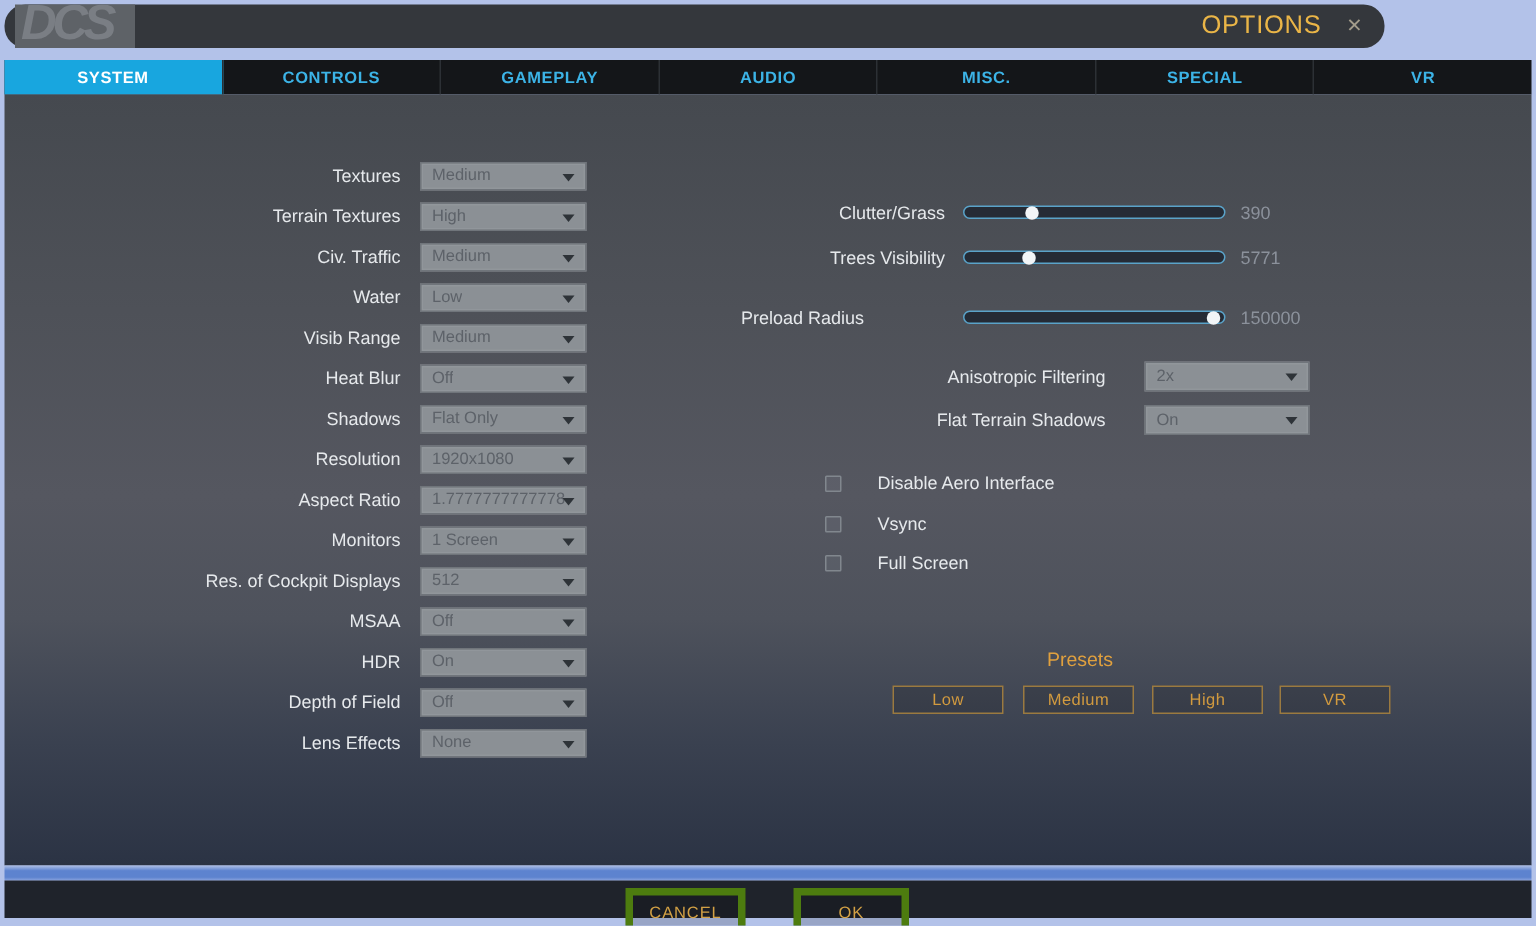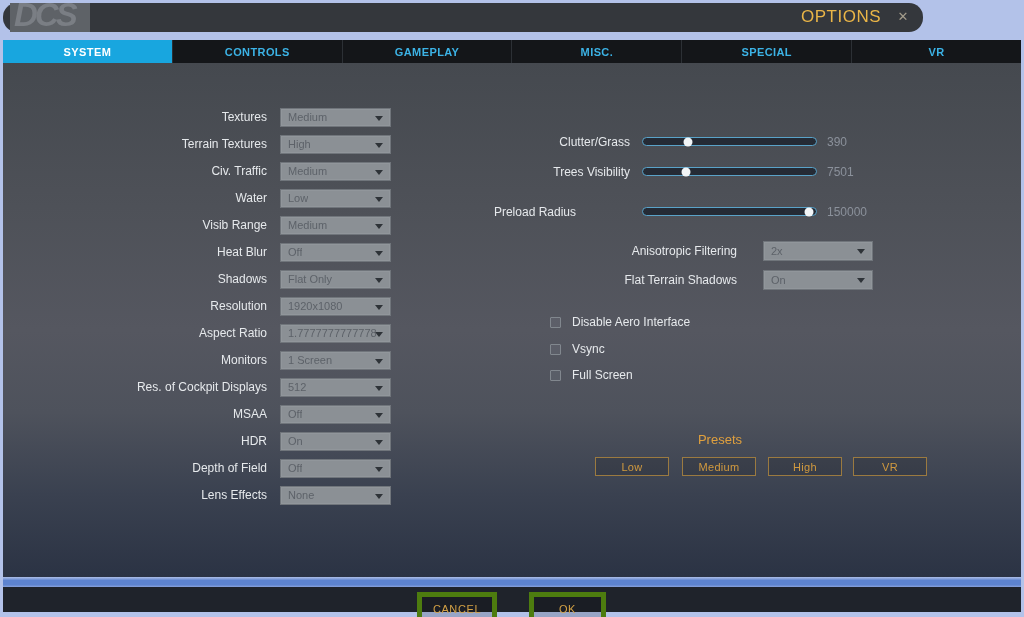--- a/index.html
+++ b/index.html
@@ -84,21 +84,21 @@
   .handle {
     position:absolute; top:50%; width:9px; height:9px; border-radius:50%;
     background:#f2f5f7; transform:translate(-50%,-50%);
   }
   .sval { position:absolute; left:824px; top:3px; color:#8b919b; font-size:12px; }
   .rdrow {
     position:absolute; height:20px; display:flex; align-items:center; gap:26px;
   }
   .rdrow .flabel { position:absolute; right:284px; }
   .rdrow .dropdown { position:absolute; left:760px; width:110px; flex:0 0 110px; height:20px; }
-  .cbrow { position:absolute; left:547px; height:14px; display:flex; align-items:center; gap:11px; }
+  .cbrow { position:absolute; left:547px; height:14px; display:flex; align-items:center; gap:24px; }
   .checkbox {
     width:11px; height:11px; border:1px solid #81878e; border-radius:1px;
     background:rgba(205,215,225,0.07);
   }
   .cblabel { color:#e6e9ec; font-size:12px; white-space:nowrap; }
   .presets-title {
     position:absolute; left:592px; top:369px; width:250px; text-align:center;
     color:#e0a03e; font-size:13px;
   }
   .preset-btn {
@@ -133,20 +133,21 @@
     <div class="logo-text">DCS</div>
   </div>
   <div class="options-title">OPTIONS</div>
   <div class="close-x">✕</div>
 </div>
 
 <div class="tabbar">
   <div class="tab active">SYSTEM</div>
   <div class="tab">CONTROLS</div>
   <div class="tab">GAMEPLAY</div>
+  <div class="tab">AUDIO</div>
   <div class="tab">MISC.</div>
   <div class="tab">SPECIAL</div>
   <div class="tab">VR</div>
 </div>
 
 <div class="content">
 
   <div class="lrow" style="top:44px">
     <span class="flabel">Textures</span>
     <div class="dropdown">
@@ -258,21 +259,21 @@
     <div class="track">
       <div class="handle" style="left: 26%;"></div>
     </div>
     <span class="sval">390</span>
   </div>
   <div class="srow" style="top:99px; left:0; width:1018px">
     <span class="slabel">Trees Visibility</span>
     <div class="track">
       <div class="handle" style="left: 25%;"></div>
     </div>
-    <span class="sval">7501</span>
+    <span class="sval">5771</span>
   </div>
   <div class="srow" style="top:139px; left:0; width:964px">
     <span class="slabel">Preload Radius</span>
     <div class="track">
       <div class="handle" style="left: 96%;"></div>
     </div>
     <span class="sval">150000</span>
   </div>
 
   <div class="rdrow" style="top:178px; left:0; width:1018px">

